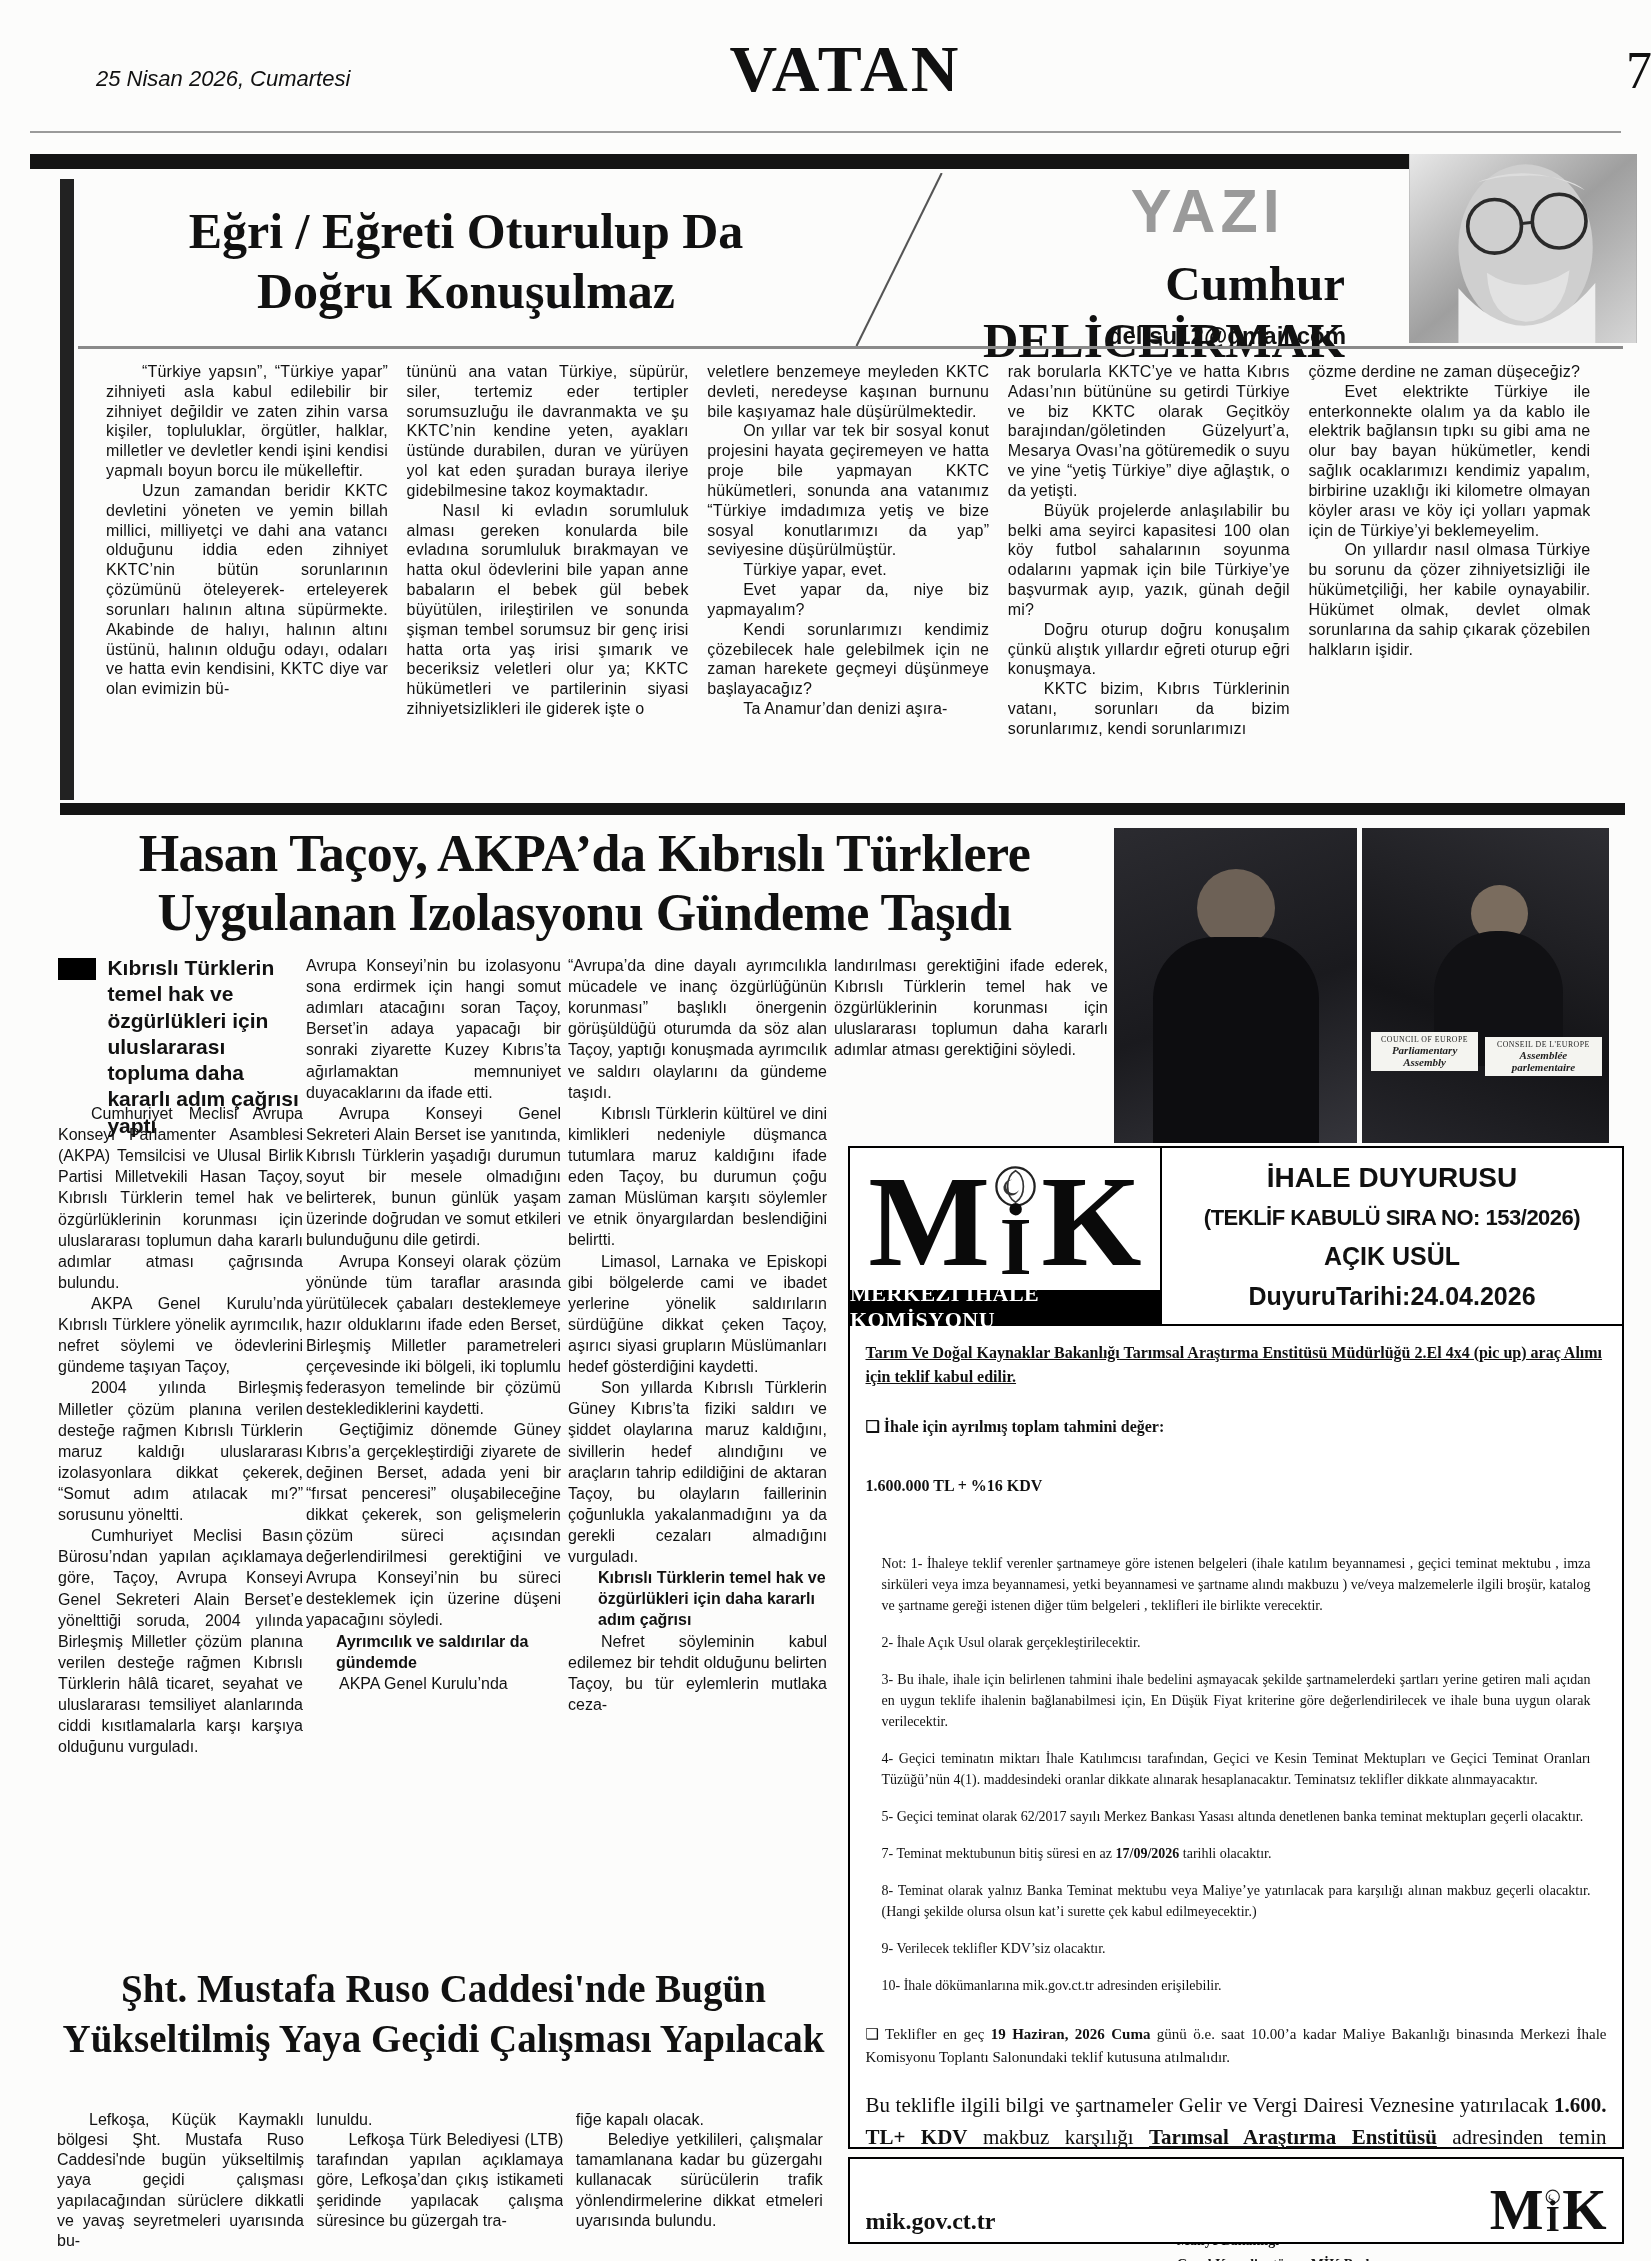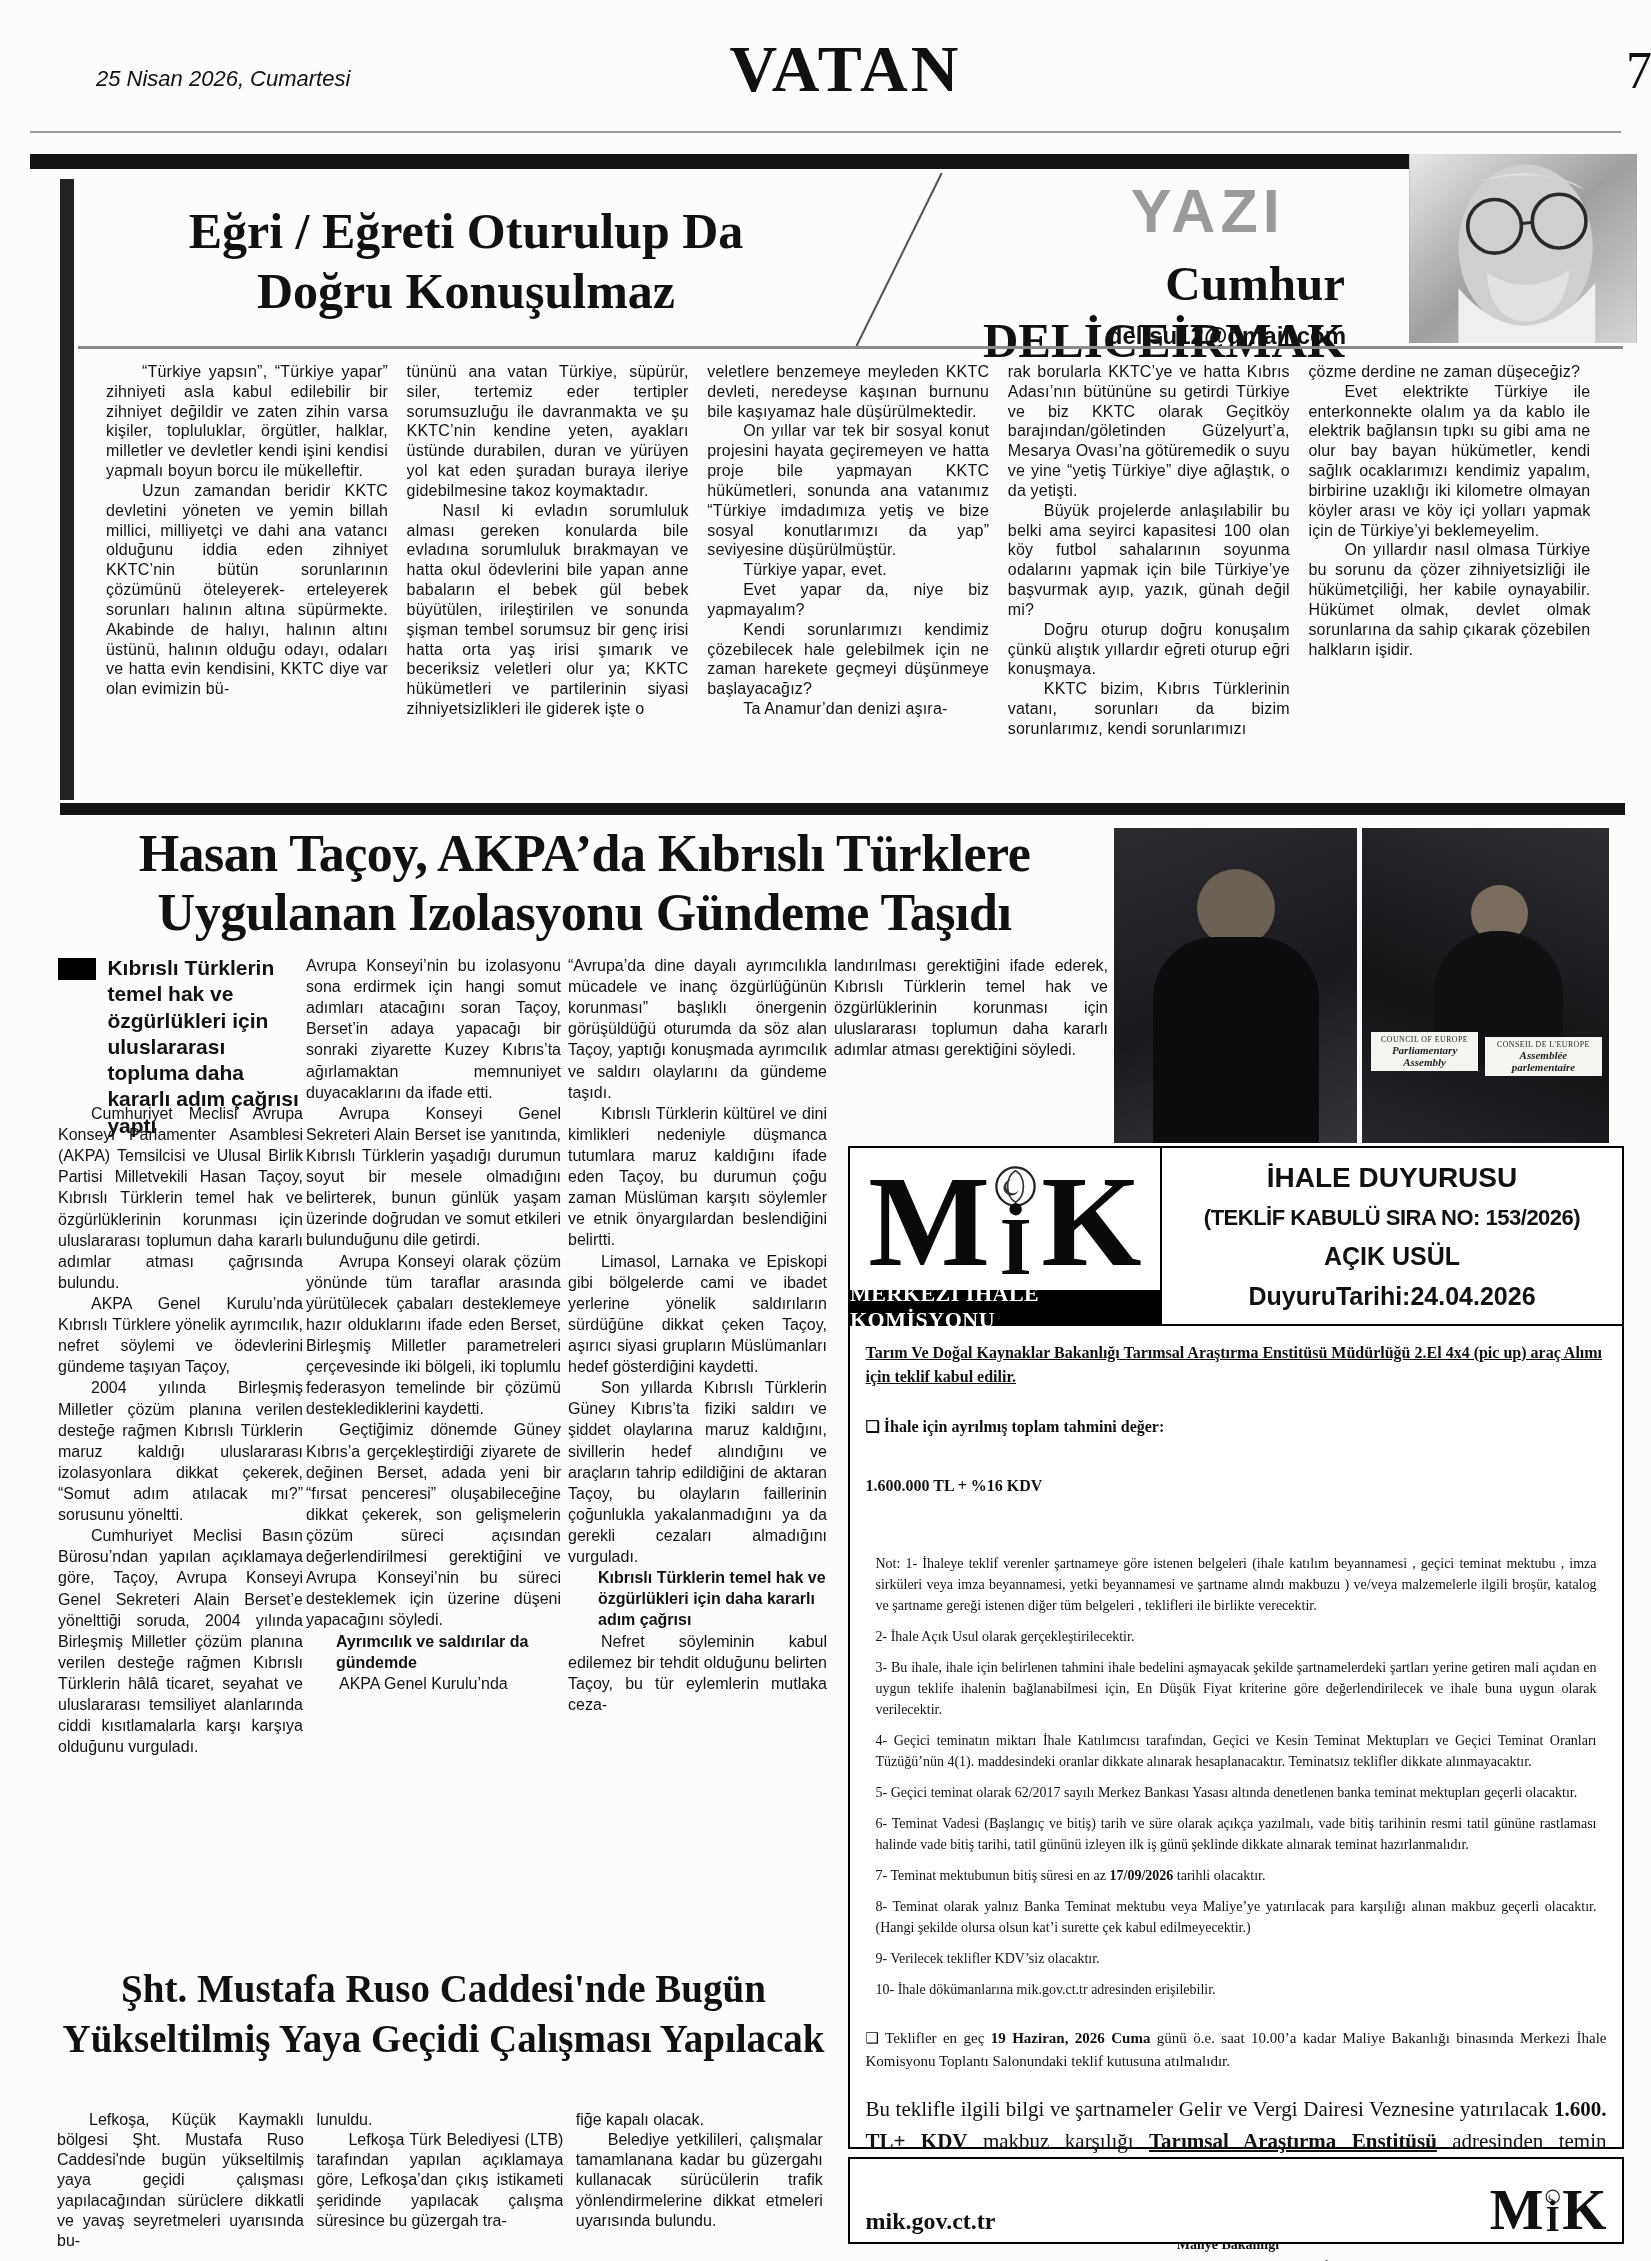--- a/index.html
+++ b/index.html
@@ -74,21 +74,21 @@
           font-weight:bold;font-size:22px;letter-spacing:0.5px;}
   #t-headright{flex:1;display:flex;flex-direction:column;align-items:center;justify-content:center;
                text-align:center;gap:11px;font-weight:bold;}
   #t-h1{font-size:28px;}
   #t-h2{font-size:22px;letter-spacing:-0.5px;}
   #t-h3{font-size:25px;}
   #t-h4{font-size:25px;}
   #t-body{padding:14.5px 15.5px 0 15.5px;font-family:"Liberation Serif",serif;}
   #t-title{font-size:16px;font-weight:bold;text-decoration:underline;line-height:1.55;margin-bottom:27px;}
   #t-value{display:flex;gap:41px;font-size:16px;font-weight:bold;margin-bottom:58px;flex-direction:column;}
-  .t-note{font-size:14px;line-height:1.5;text-align:justify;margin:10px;}
+  .t-note{font-size:14px;line-height:1.5;text-align:justify;margin:16px;}
   .boldpart{font-weight:bold;}
   .upart{font-weight:bold;text-decoration:underline;}
   #t-deadline{margin-top:27px;font-size:15px;line-height:1.5;text-align:justify;}
   #t-closing{margin-top:22px;font-size:21px;line-height:1.5;text-align:justify;}
   #t-sig{margin-top:15.5px;margin-left:auto;width:58%;text-align:center;font-weight:bold;font-size:17px;}
   #t-sig p{margin:0;line-height:1.7;text-indent:0;}
 
   
   #mikfoot{left:848px;top:2157px;width:776px;height:87px;border:2.6px solid #000;background:#fff;
            box-sizing:border-box;display:flex;align-items:flex-end;justify-content:space-between;
@@ -268,21 +268,20 @@
           <span>İhale için ayrılmış toplam tahmini değer:</span>
         </span>
         <span>1.600.000 TL + %16 KDV</span>
       </div>
       <div class="t-notes">
           <p class="t-note">Not: 1- İhaleye teklif verenler şartnameye göre istenen belgeleri (ihale katılım beyannamesi , geçici  teminat mektubu , imza sirküleri veya imza beyannamesi, yetki beyannamesi ve  şartname alındı makbuzu ) ve/veya malzemelerle ilgili broşür, katalog ve şartname gereği istenen diğer tüm belgeleri , teklifleri ile birlikte verecektir.</p>
           <p class="t-note">2- İhale Açık  Usul  olarak gerçekleştirilecektir.</p>
           <p class="t-note">3- Bu ihale, ihale için belirlenen tahmini ihale bedelini aşmayacak şekilde  şartnamelerdeki şartları yerine getiren mali açıdan en uygun teklife ihalenin bağlanabilmesi için, En Düşük Fiyat kriterine  göre değerlendirilecek ve ihale  buna uygun olarak verilecektir.</p>
           <p class="t-note">4- Geçici teminatın miktarı İhale Katılımcısı tarafından, Geçici ve Kesin Teminat  Mektupları ve Geçici Teminat Oranları Tüzüğü’nün 4(1). maddesindeki oranlar  dikkate  alınarak   hesaplanacaktır. Teminatsız  teklifler dikkate alınmayacaktır.</p>
           <p class="t-note">5- Geçici teminat olarak 62/2017 sayılı Merkez Bankası Yasası altında denetlenen banka teminat mektupları geçerli olacaktır.</p>
-          <p class="t-note">6- Teminat Vadesi (Başlangıç ve bitiş) tarih ve süre olarak açıkça yazılmalı, vade bitiş tarihinin  resmi tatil gününe rastlaması halinde vade bitiş tarihi, tatil  gününü izleyen ilk iş günü şeklinde dikkate alınarak teminat hazırlanmalıdır.</p>
         </div>
       <p class="t-note">
         <span>7- Teminat mektubunun bitiş süresi en az  </span><span class="boldpart">17/09/2026</span><span>  tarihli olacaktır.</span>
       </p>
       <div class="t-notes">
           <p class="t-note">8- Teminat  olarak yalnız Banka Teminat mektubu veya Maliye’ye yatırılacak para karşılığı alınan makbuz geçerli olacaktır. (Hangi şekilde olursa olsun kat’i surette çek kabul edilmeyecektir.)</p>
           <p class="t-note">9- Verilecek teklifler KDV’siz olacaktır.</p>
           <p class="t-note">10- İhale dökümanlarına mik.gov.ct.tr adresinden erişilebilir.</p>
         </div>
       <p id="t-deadline">

